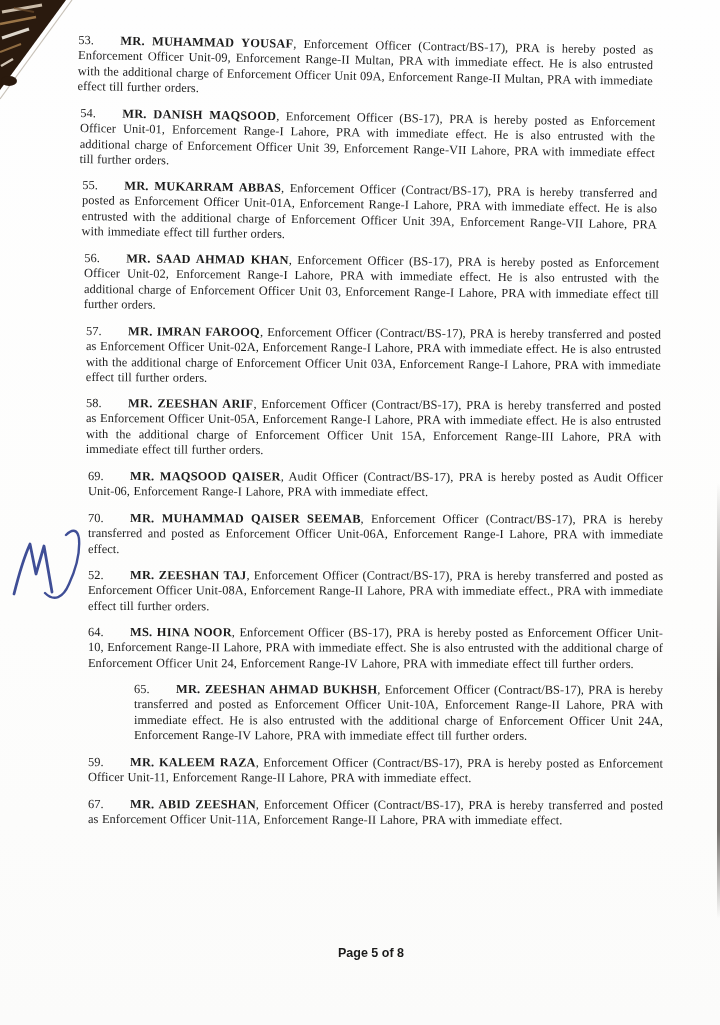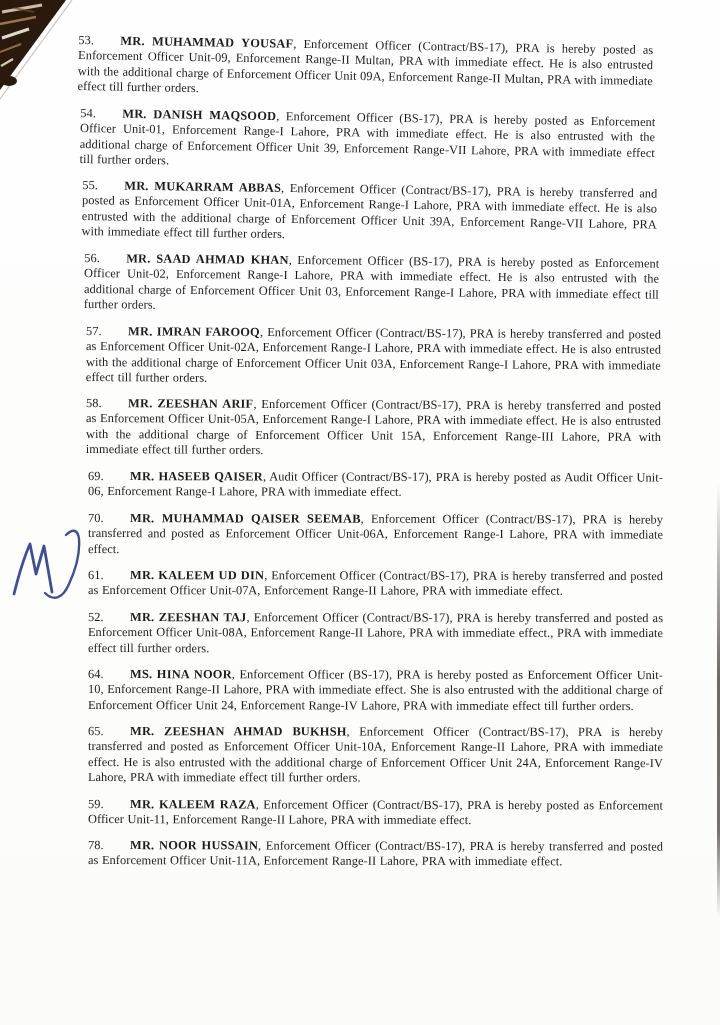--- a/index.html
+++ b/index.html
@@ -100,48 +100,48 @@
 
   <p class="order-item" style="transform-origin: left center; transform: translateX(-2px) rotate(0.35deg);">
     <span class="num">57.</span><span class="officer-name">MR. IMRAN FAROOQ</span><span class="item-text">, Enforcement Officer (Contract/BS-17), PRA is hereby transferred and posted as Enforcement Officer Unit-02A, Enforcement Range-I Lahore, PRA with immediate effect. He is also entrusted with the additional charge of Enforcement Officer Unit 03A, Enforcement Range-I Lahore, PRA with immediate effect till further orders.</span>
   </p>
 
   <p class="order-item" style="transform-origin: left center; transform: translateX(-2px) rotate(0.3deg);">
     <span class="num">58.</span><span class="officer-name">MR. ZEESHAN ARIF</span><span class="item-text">, Enforcement Officer (Contract/BS-17), PRA is hereby transferred and posted as Enforcement Officer Unit-05A, Enforcement Range-I Lahore, PRA with immediate effect. He is also entrusted with the additional charge of Enforcement Officer Unit 15A, Enforcement Range-III Lahore, PRA with immediate effect till further orders.</span>
   </p>
 
   <p class="order-item" style="transform-origin: left center; transform: translateX(0px) rotate(0.15deg);">
-    <span class="num">69.</span><span class="officer-name">MR. HASEEB QAISER</span><span class="item-text">, Audit Officer (Contract/BS-17), PRA is hereby posted as Audit Officer Unit-06, Enforcement Range-I Lahore, PRA with immediate effect.</span>
+    <span class="num">69.</span><span class="officer-name">MR. MAQSOOD QAISER</span><span class="item-text">, Audit Officer (Contract/BS-17), PRA is hereby posted as Audit Officer Unit-06, Enforcement Range-I Lahore, PRA with immediate effect.</span>
   </p>
 
   <p class="order-item" style="transform-origin: left center; transform: translateX(0px) rotate(0.15deg);">
     <span class="num">70.</span><span class="officer-name">MR. MUHAMMAD QAISER SEEMAB</span><span class="item-text">, Enforcement Officer (Contract/BS-17), PRA is hereby transferred and posted as Enforcement Officer Unit-06A, Enforcement Range-I Lahore, PRA with immediate effect.</span>
   </p>
 
-  <p class="order-item" style="transform-origin: left center; transform: translateX(0px) rotate(0.1deg);">
-    <span class="num">61.</span><span class="officer-name">MR. KALEEM UD DIN</span><span class="item-text">, Enforcement Officer (Contract/BS-17), PRA is hereby transferred and posted as Enforcement Officer Unit-07A, Enforcement Range-II Lahore, PRA with immediate effect.</span>
-  </p>
 
 
   <p class="order-item" style="transform-origin: left center; transform: translateX(0px) rotate(0.1deg);">
     <span class="num">52.</span><span class="officer-name">MR. ZEESHAN TAJ</span><span class="item-text">, Enforcement Officer (Contract/BS-17), PRA is hereby transferred and posted as Enforcement Officer Unit-08A, Enforcement Range-II Lahore, PRA with immediate effect., PRA with immediate effect till further orders.</span>
   </p>
 
   <p class="order-item" style="transform-origin: left center; transform: translateX(0px) rotate(0.1deg);">
     <span class="num">64.</span><span class="officer-name">MS. HINA NOOR</span><span class="item-text">, Enforcement Officer (BS-17), PRA is hereby posted as Enforcement Officer Unit-10, Enforcement Range-II Lahore, PRA with immediate effect. She is also entrusted with the additional charge of Enforcement Officer Unit 24, Enforcement Range-IV Lahore, PRA with immediate effect till further orders.</span>
   </p>
 
-  <p class="order-item" style="transform-origin: left center; transform: translateX(0px) rotate(0.1deg);">
+  <p class="order-item" style="transform-origin: left center; transform: translateX(0px) rotate(0.1deg); margin-left: 46px;">
     <span class="num">65.</span><span class="officer-name">MR. ZEESHAN AHMAD BUKHSH</span><span class="item-text">, Enforcement Officer (Contract/BS-17), PRA is hereby transferred and posted as Enforcement Officer Unit-10A, Enforcement Range-II Lahore, PRA with immediate effect. He is also entrusted with the additional charge of Enforcement Officer Unit 24A, Enforcement Range-IV Lahore, PRA with immediate effect till further orders.</span>
   </p>
 
   <p class="order-item" style="transform-origin: left center; transform: translateX(0px) rotate(0.15deg);">
     <span class="num">59.</span><span class="officer-name">MR. KALEEM RAZA</span><span class="item-text">, Enforcement Officer (Contract/BS-17), PRA is hereby posted as Enforcement Officer Unit-11, Enforcement Range-II Lahore, PRA with immediate effect.</span>
   </p>
 
   <p class="order-item" style="transform-origin: left center; transform: translateX(0px) rotate(0.15deg);">
-    <span class="num">78.</span><span class="officer-name">MR. NOOR HUSSAIN</span><span class="item-text">, Enforcement Officer (Contract/BS-17), PRA is hereby transferred and posted as Enforcement Officer Unit-11A, Enforcement Range-II Lahore, PRA with immediate effect.</span>
+    <span class="num">67.</span><span class="officer-name">MR. ABID ZEESHAN</span><span class="item-text">, Enforcement Officer (Contract/BS-17), PRA is hereby transferred and posted as Enforcement Officer Unit-11A, Enforcement Range-II Lahore, PRA with immediate effect.</span>
   </p>
 </div>
 
   <div class="scan-edge"></div>
 
+  <div class="footer">
+    <span>Page 5 of 8</span>
+  </div>
 </div>
 
 </body></html>

